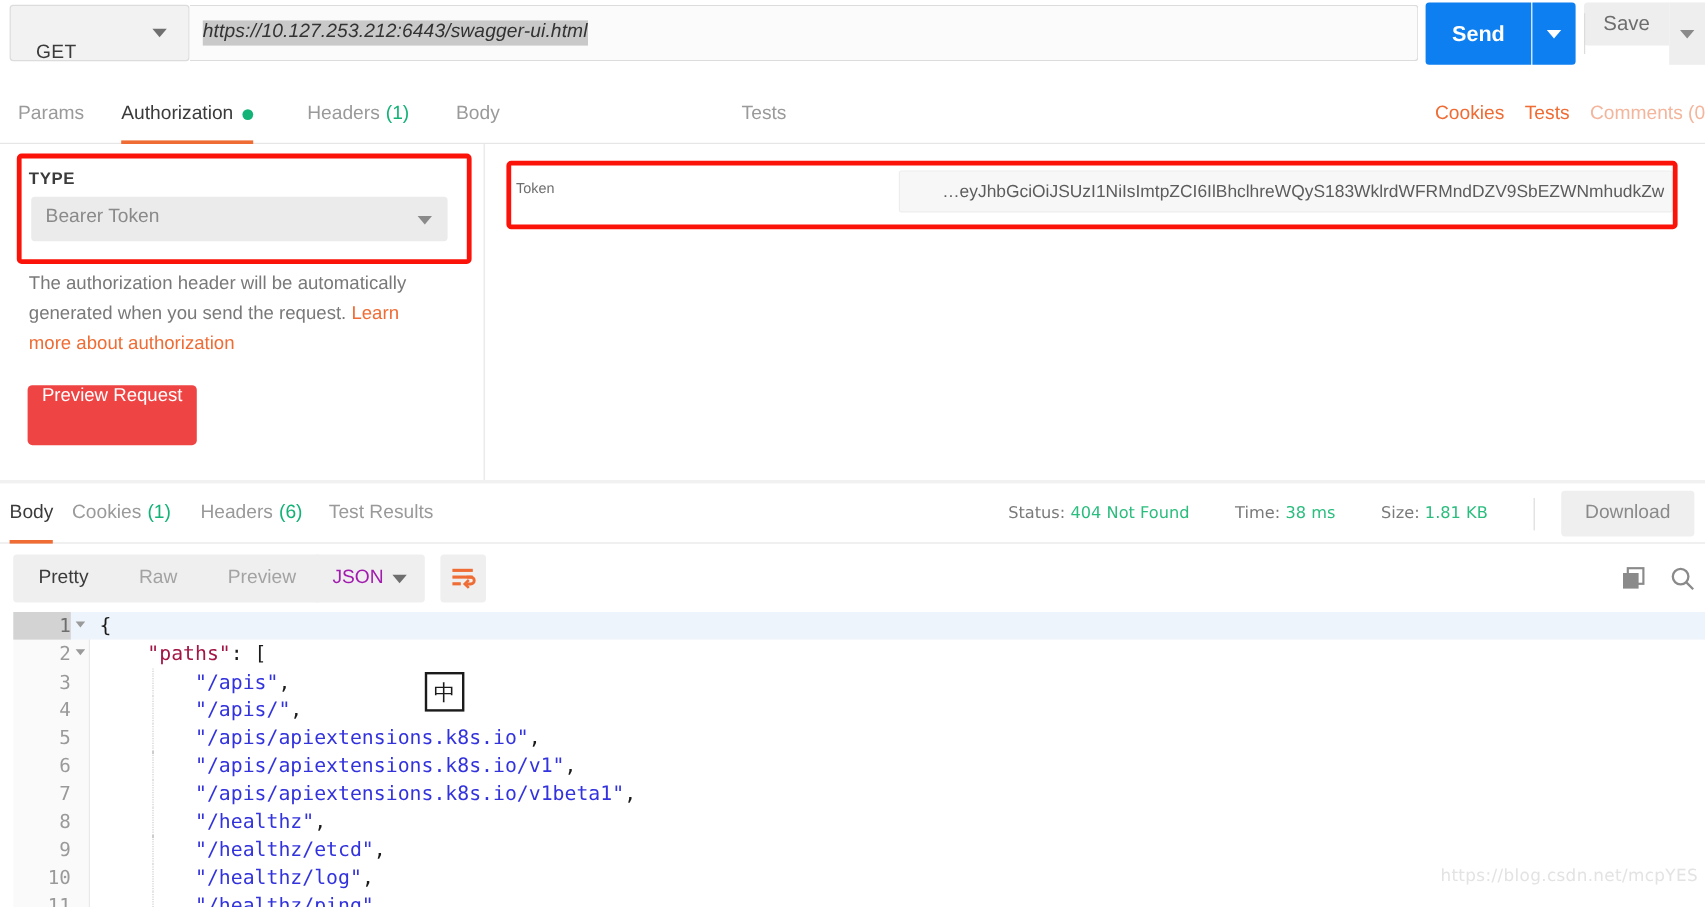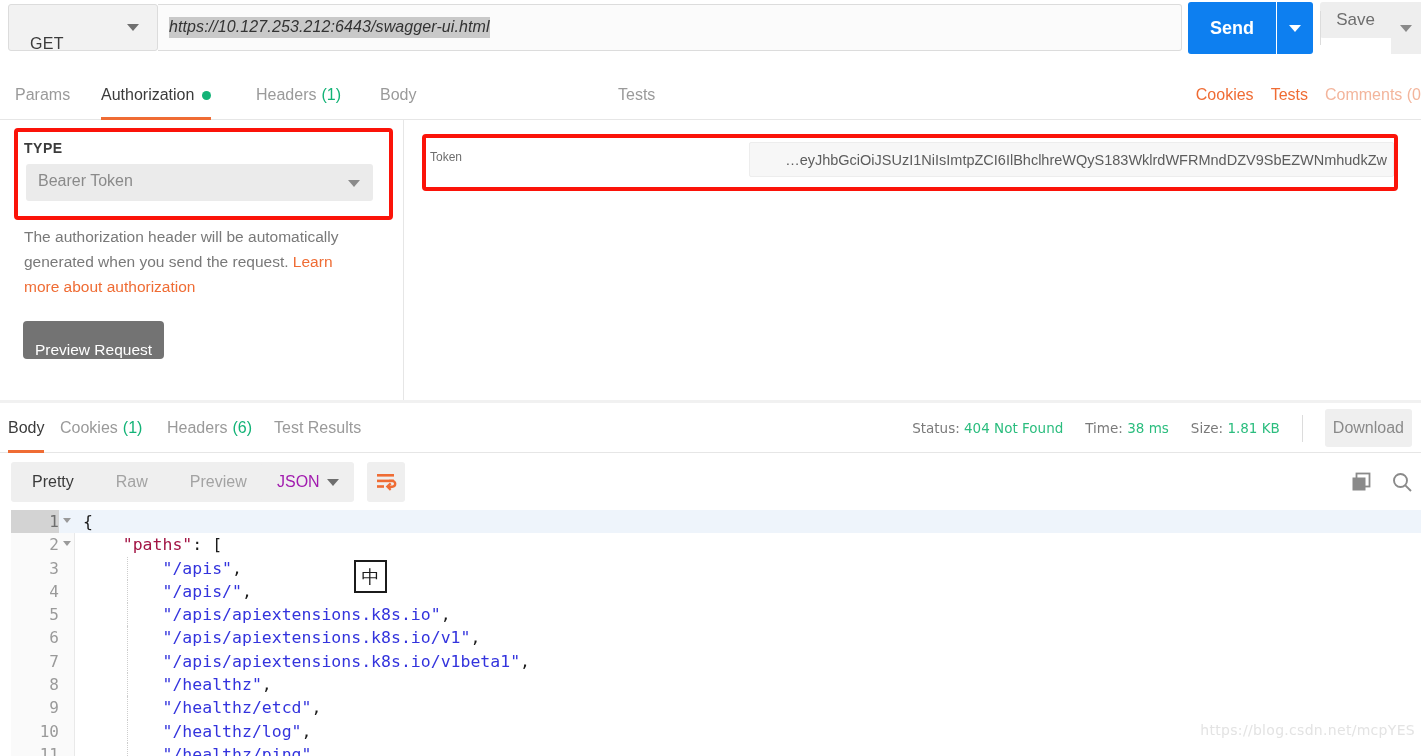--- a/index.html
+++ b/index.html
@@ -132,23 +132,23 @@
     width: 0; height: 0;
     border-left: 6px solid transparent; border-right: 6px solid transparent;
     border-top: 7px solid #8a8a8a;
   }
   .auth-desc {
     position: absolute; left: 24px; top: 224px; width: 340px;
     font-size: 15.5px; line-height: 25px; color: #797979;
   }
   .auth-desc a { color: #ef6c34; text-decoration: none; cursor: pointer; }
   .preview-btn {
-    position: absolute; left: 23px; top: 321px; width: 141px; height: 38px;
-    background: #737373; border-radius: 4px; cursor: pointer;
-    display: flex; align-items: flex-end; justify-content: center;
+    position: absolute; left: 23px; top: 321px; width: 141px; height: 50px;
+    background: #ef4444; border-radius: 4px; cursor: pointer;
+    display: flex; align-items: flex-start; justify-content: center;
   }
   .preview-btn span { color: #fff; font-size: 15.5px; }
 
   
   .redbox {
     position: absolute; border: 4px solid #fb1309; border-radius: 4px;
     pointer-events: none;
   }
   #redbox-type { left: 14px; top: 128px; width: 379px; height: 92px; }
   #redbox-token { left: 422px; top: 134px; width: 976px; height: 57px; }
@@ -186,27 +186,27 @@
   .resp-tab.active { color: #3b3b3b; }
   .resp-tab.active::after {
     content: ""; position: absolute; left: 0; bottom: 0; right: 0; height: 3px;
     background: #ef6c34;
   }
   .status-strip {
     position: absolute; top: 0; right: 0; height: 50px;
     display: flex; align-items: center;
     font-family: "DejaVu Sans", sans-serif; font-size: 13.5px; color: #7a7a7a;
   }
-  .status-strip .grp { margin-right: 22px; white-space: nowrap; }
+  .status-strip .grp { margin-right: 38px; white-space: nowrap; }
   .status-strip .val { color: #2bbd7e; }
   .status-sep {
     width: 1px; height: 27px; background: #dcdcdc; margin-right: 22px;
   }
   .download-btn {
-    height: 38px; padding: 0 8px; background: #efefef; border-radius: 3px;
+    height: 38px; padding: 0 20px; background: #efefef; border-radius: 3px;
     display: flex; align-items: center; color: #8a8a8a; cursor: pointer;
     font-family: "Liberation Sans", sans-serif; font-size: 16px;
     margin-right: 9px;
   }
 
   
   .body-toolbar {
     position: absolute; left: 0; top: 455px; width: 1421px; height: 55px;
     background: #fff;
   }

